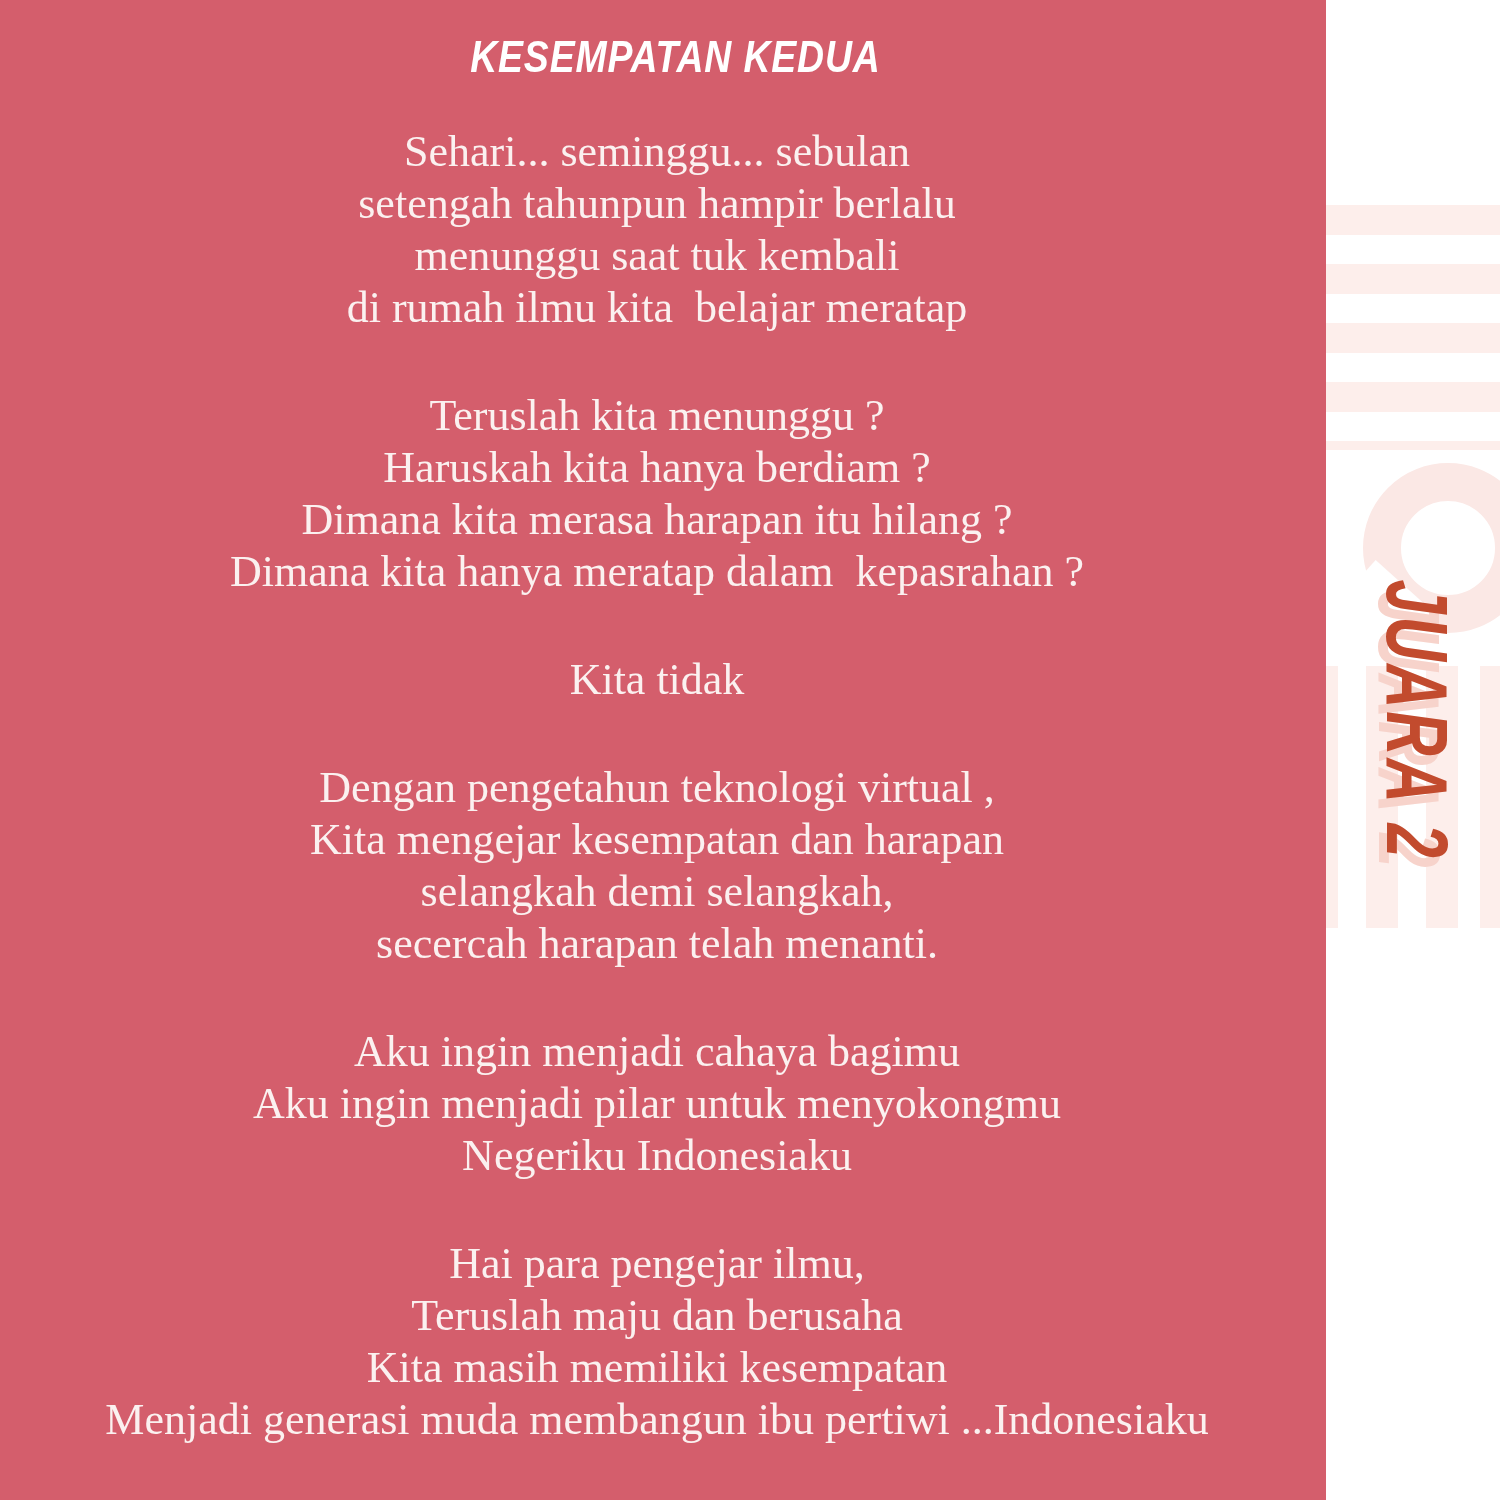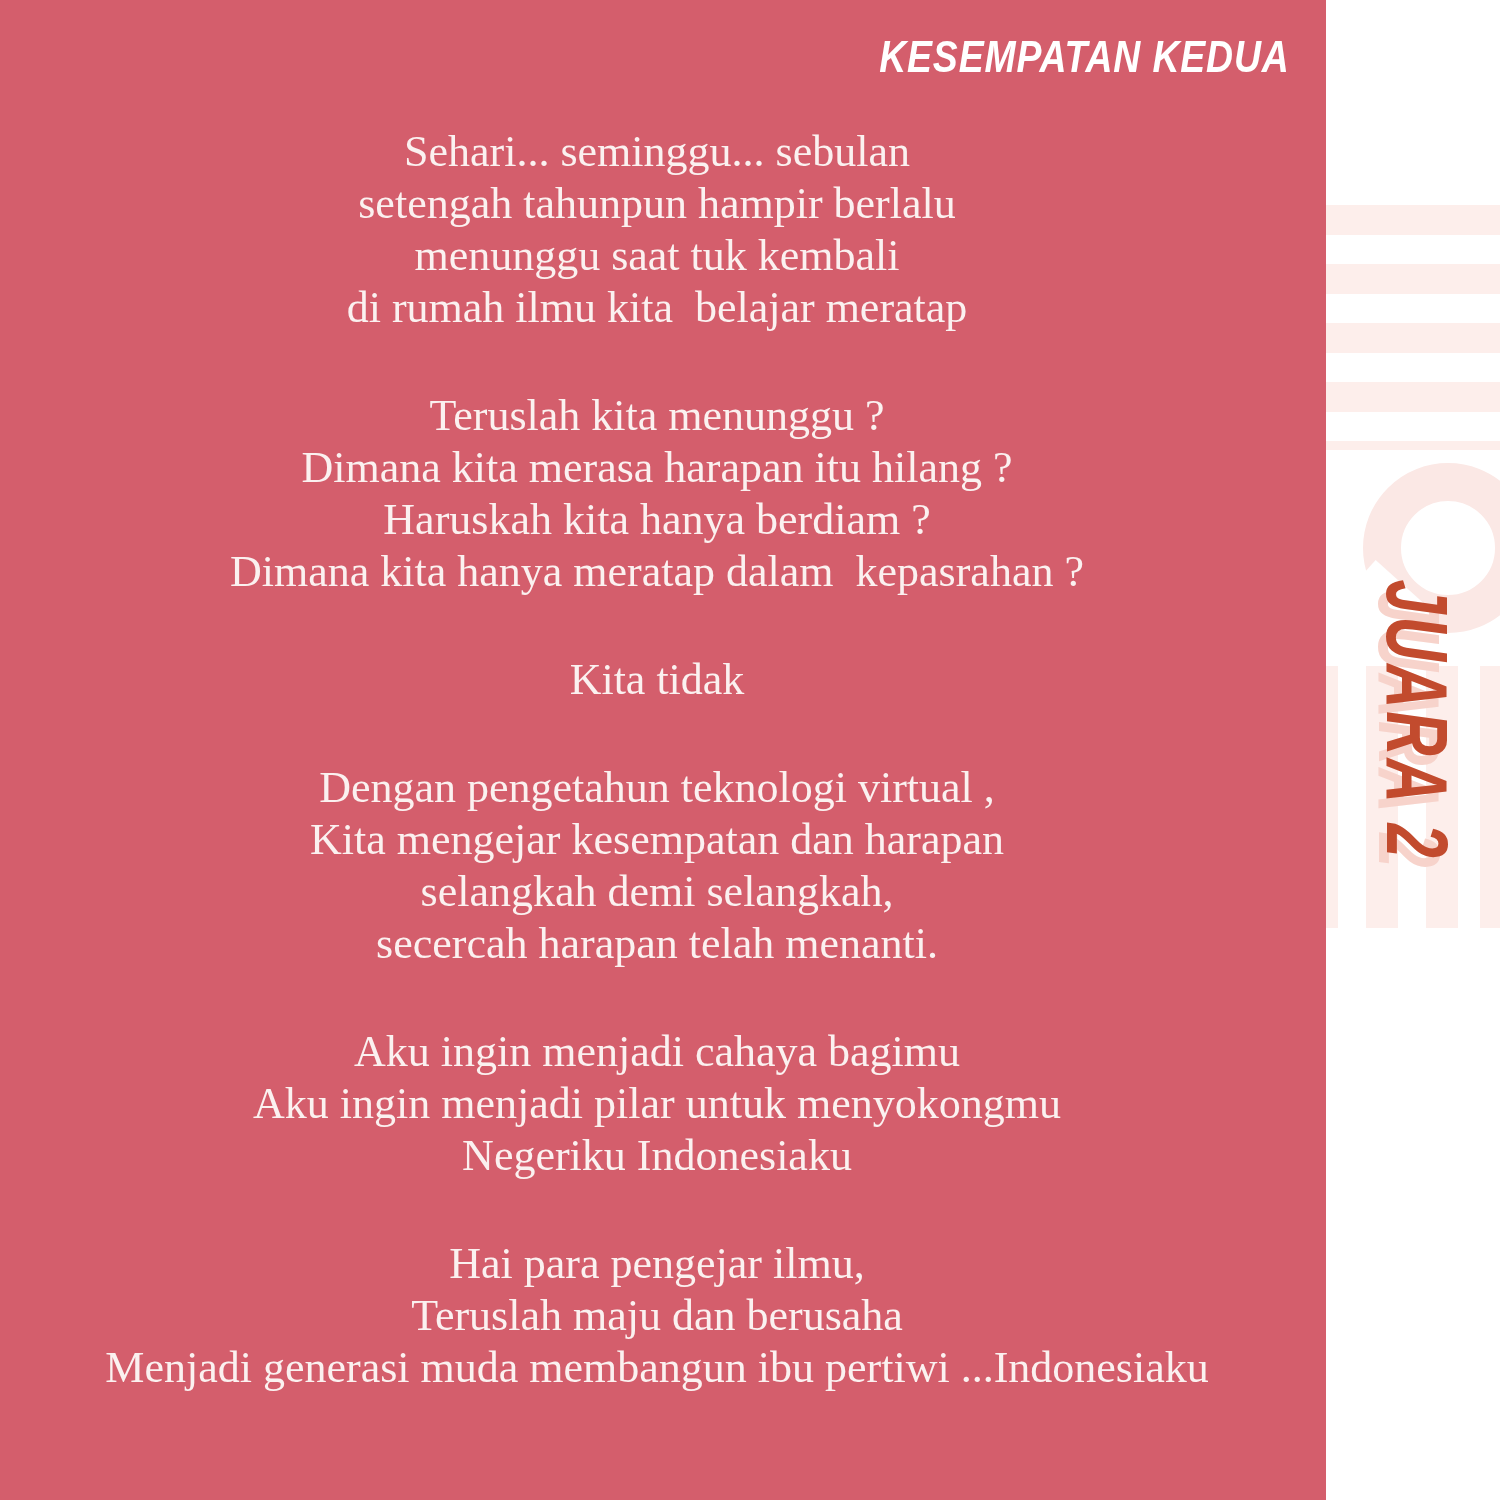--- a/index.html
+++ b/index.html
@@ -6,22 +6,22 @@
   body { width:1500px; height:1500px; background:#ffffff; font-family:"Liberation Serif", serif; }
   .canvas { position:relative; width:1500px; height:1500px; overflow:hidden; background:#ffffff; }
 
   
   .pink-panel {
     position:absolute; left:0; top:0; width:1326px; height:1500px;
     background: var(--bg-pink, #d45e6c);
   }
 
   .title-wrap {
-    position:absolute; top:33px; left:0; width:100%;
-    text-align:right;
+    position:absolute; top:33px; left:12px; width:100%;
+    text-align:center;
   }
   .title-text {
     display:inline-block;
     font-family:"Liberation Sans", sans-serif;
     font-weight:bold; font-style:italic;
     font-size:44px; line-height:48px;
     letter-spacing:1px;
     color: var(--title-color, #ffffff);
     transform: scaleX(0.85);
     transform-origin: center;
@@ -91,41 +91,42 @@
     </div>
     <div class="poem">
         <div class="stanza">
           <div class="line">Sehari... seminggu... sebulan</div>
           <div class="line">setengah tahunpun hampir berlalu</div>
           <div class="line">menunggu saat tuk kembali</div>
           <div class="line">di rumah ilmu kita  belajar meratap</div>
         </div>
         <div class="stanza">
           <div class="line">Teruslah kita menunggu ?</div>
+          <div class="line">Haruskah kita hanya berdiam ?</div>
           <div class="line">Dimana kita merasa harapan itu hilang ?</div>
-          <div class="line">Haruskah kita hanya berdiam ?</div>
           <div class="line">Dimana kita hanya meratap dalam  kepasrahan ?</div>
         </div>
         <div class="stanza">
           <div class="line">Kita tidak</div>
         </div>
         <div class="stanza">
           <div class="line">Dengan pengetahun teknologi virtual ,</div>
           <div class="line">Kita mengejar kesempatan dan harapan</div>
           <div class="line">selangkah demi selangkah,</div>
           <div class="line">secercah harapan telah menanti.</div>
         </div>
         <div class="stanza">
           <div class="line">Aku ingin menjadi cahaya bagimu</div>
           <div class="line">Aku ingin menjadi pilar untuk menyokongmu</div>
           <div class="line">Negeriku Indonesiaku</div>
         </div>
         <div class="stanza">
           <div class="line">Hai para pengejar ilmu,</div>
           <div class="line">Teruslah maju dan berusaha</div>
+          <div class="line">Kita masih memiliki kesempatan</div>
           <div class="line">Menjadi generasi muda membangun ibu pertiwi ...Indonesiaku</div>
         </div>
       </div>
   </div>
 
   <div class="right-strip">
     <div class="h-stripes"></div>
     <div class="ring"></div>
     <div class="ring-gap"></div>
     <div class="v-stripes"></div>

